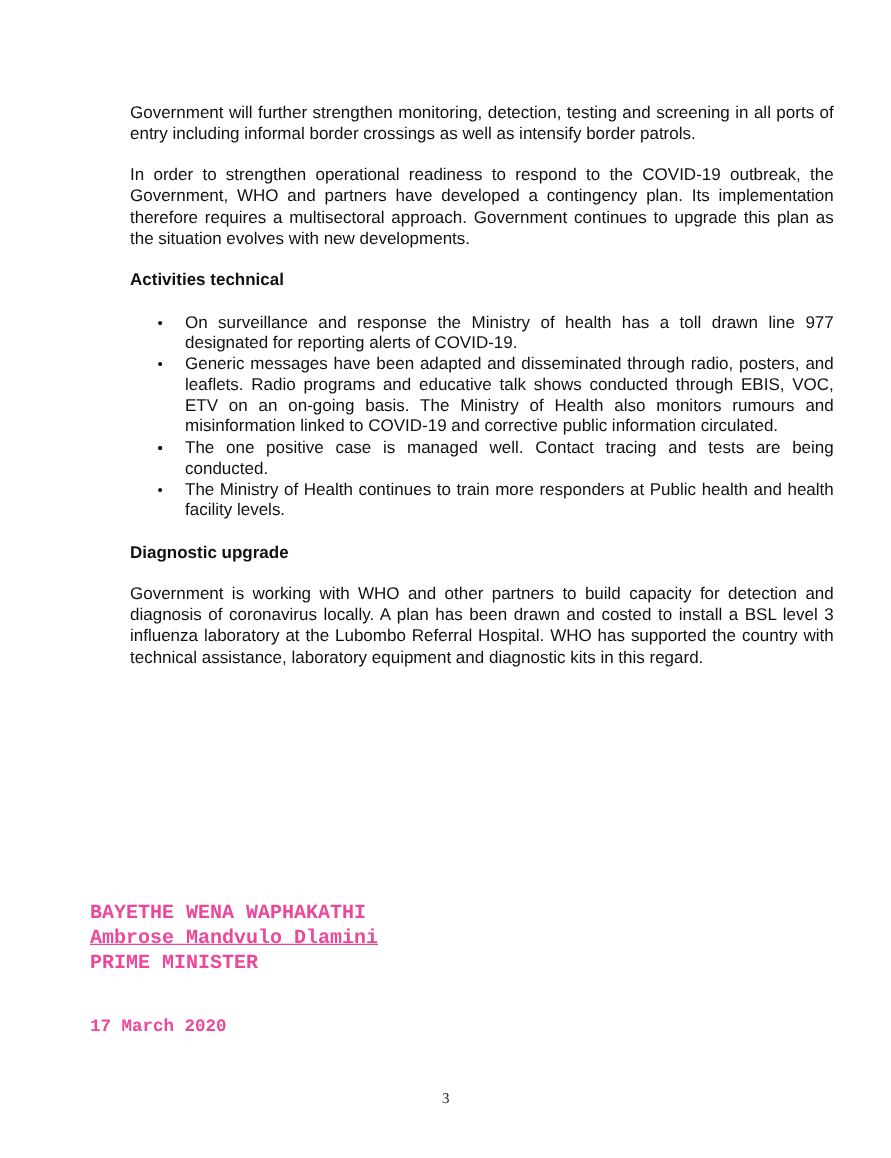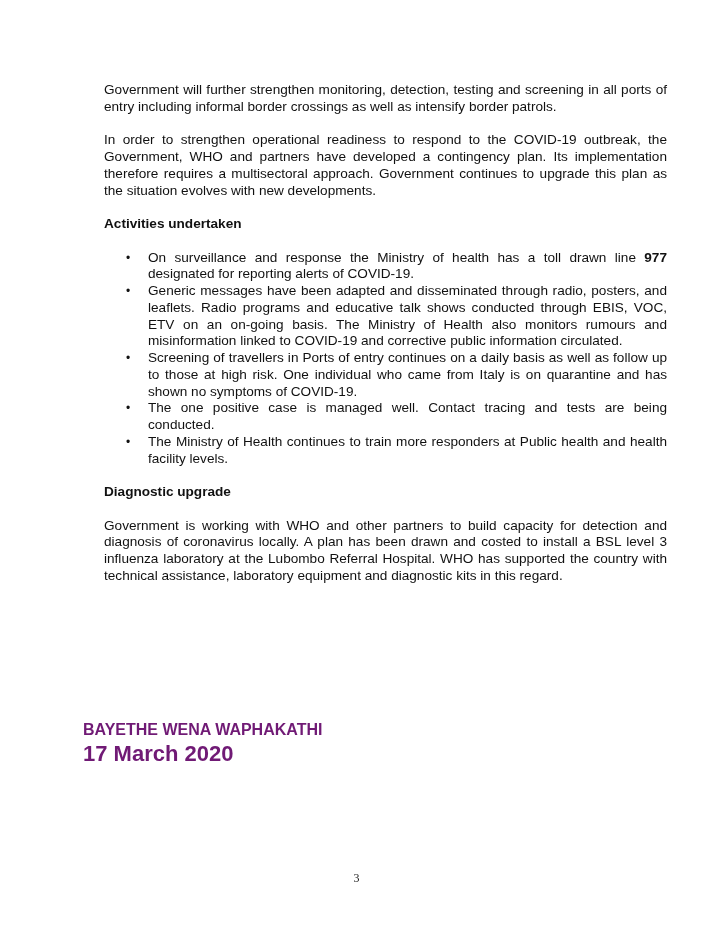--- a/index.html
+++ b/index.html
@@ -10,70 +10,71 @@
     font-size: 13.6px; line-height: 16.75px; color: #111111; margin-left: 32px;
   }
   .p { margin: 0; text-align: justify; text-align-last: left; }
   .gap { height: 16.75px; }
   .heading { margin: 0; font-weight: bold; }
   ul.bullets { list-style: none; margin: 0; padding: 0; }
   ul.bullets li { position: relative; padding-left: 44px; text-align: justify; text-align-last: left; }
   ul.bullets li .dot {
     position: absolute; left: 22px; top: 0; font-size: 12px;
   }
-  b.strong { font-weight: bold; }
+  b.strong { font-weight: normal; }
   .sig {
-    position: absolute; left: 83px; top: 720px;
-    font-family: Liberation Sans, sans-serif; font-weight: bold;
-    font-size: 16px; line-height: 20px; color: #701a75;
+    position: absolute; left: 72px; top: 720px;
+    font-family: Liberation Mono, monospace; font-weight: bold;
+    font-size: 16px; line-height: 20px; color: #ec4899;
   }
   .sig .u { text-decoration: underline; }
-  .sig .date { margin-top: 4px; font-size: 22px; }
+  .sig .date { margin-top: 32px; font-size: 14px; }
   .pagenum {
     position: absolute; left: 0; width: 713px; top: 871px; text-align: center;
     font-family: "Liberation Serif", serif; font-size: 12px; color: #222;
   }
 </style>
 </head>
 <body>
 
 <div class="page">
   <p class="p">Government will further strengthen monitoring, detection, testing and screening in all ports of entry including informal border crossings as well as intensify border patrols.</p>
   <div class="gap"></div>
   <p class="p">In order to strengthen operational readiness to respond to the COVID-19 outbreak, the Government, WHO and partners have developed a contingency plan. Its implementation therefore requires a multisectoral approach. Government continues to upgrade this plan as the situation evolves with new developments.</p>
   <div class="gap"></div>
-  <p class="heading">Activities undertaken</p>
+  <p class="heading">Activities technical</p>
   <div class="gap"></div>
   <ul class="bullets">
     <li>
       <span class="dot">•</span>
       <span>On surveillance and response the Ministry of health has a toll drawn line </span><b class="strong">977</b><span> designated for reporting alerts of COVID-19.</span>
     </li>
     <li>
       <span class="dot">•</span>
       <span>Generic messages have been adapted and disseminated through radio, posters, and leaflets. Radio programs and educative talk shows conducted through EBIS, VOC, ETV on an on-going basis. The Ministry of Health also monitors rumours and misinformation linked to COVID-19 and corrective public information circulated.</span>
     </li>
     <li>
       <span class="dot">•</span>
-      <span>Screening of travellers in Ports of entry continues on a daily basis as well as follow up to those at high risk. One individual who came from Italy is on quarantine and has shown no symptoms of COVID-19.</span>
     </li>
     <li>
       <span class="dot">•</span>
       <span>The one positive case is managed well. Contact tracing and tests are being conducted.</span>
     </li>
     <li>
       <span class="dot">•</span>
       <span>The Ministry of Health continues to train more responders at Public health and health facility levels.</span>
     </li>
   </ul>
   <div class="gap"></div>
   <p class="heading">Diagnostic upgrade</p>
   <div class="gap"></div>
   <p class="p">Government is working with WHO and other partners to build capacity for detection and diagnosis of coronavirus locally. A plan has been drawn and costed to install a BSL level 3 influenza laboratory at the Lubombo Referral Hospital. WHO has supported the country with technical assistance, laboratory equipment and diagnostic kits in this regard.</p>
   <div class="gap"></div>
 </div>
 
 <div class="sig">
   <div>BAYETHE WENA WAPHAKATHI</div>
+  <div class="u">Ambrose Mandvulo Dlamini</div>
+  <div>PRIME MINISTER</div>
   <div class="date">17 March 2020</div>
 </div>
 
 <div class="pagenum">3</div>
 
 </body></html>

